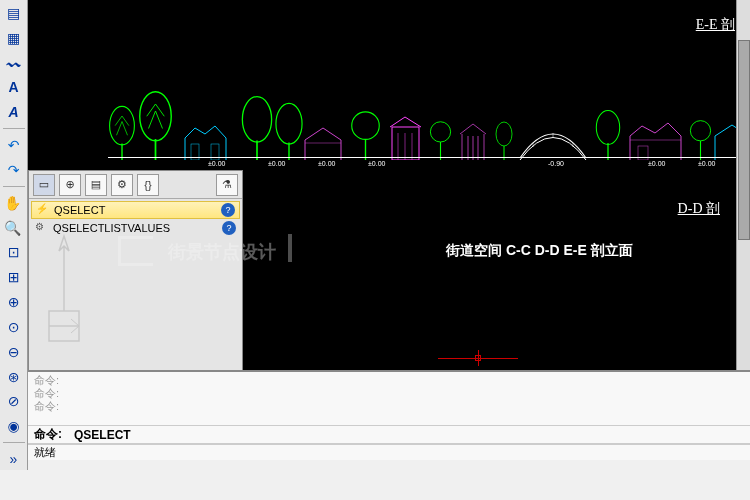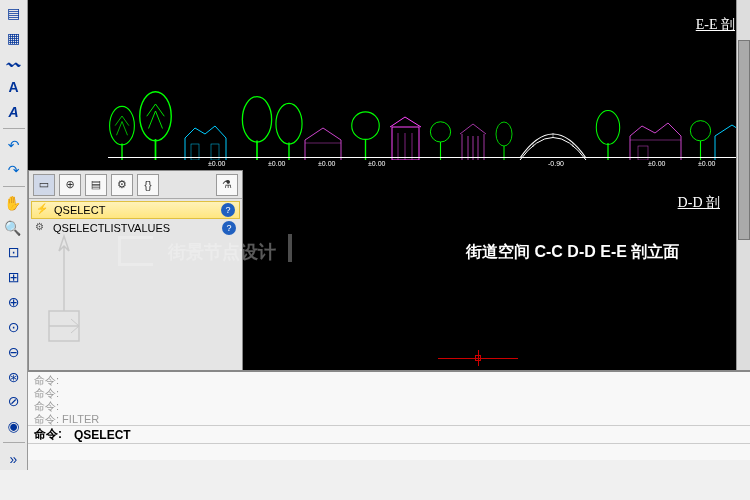--- a/index.html
+++ b/index.html
@@ -64,21 +64,21 @@
   <div class="tool">⊖</div>
   <div class="tool">⊛</div>
   <div class="tool">⊘</div>
   <div class="tool">◉</div>
   <div class="sep"></div>
   <div class="tool">»</div>
 </div>
 
 <div class="canvas">
   <div class="section-label" style="right:15px;top:16px">E-E 剖</div>
-  <div class="section-label" style="right:30px;top:194px">D-D 剖</div>
+  <div class="section-label" style="right:30px;top:200px">D-D 剖</div>
 
   <div class="drawing">
     <div class="tree" style="left:0px"><svg viewBox="0 0 20 40">
           <ellipse cx="10" cy="15" rx="9" ry="14" fill="none" stroke="#0f0" stroke-width="0.8"></ellipse>
           <line x1="10" y1="28" x2="10" y2="40" stroke="#0f0"></line>
           <path d="M5 15 L10 8 L15 15 M6 22 L10 12 L14 22" stroke="#0f0" fill="none" stroke-width="0.5"></path>
         </svg></div>
     <div class="tree" style="left:30px;width:35px;height:70px"><svg viewBox="0 0 20 40">
           <ellipse cx="10" cy="15" rx="9" ry="14" fill="none" stroke="#0f0" stroke-width="0.8"></ellipse>
           <line x1="10" y1="28" x2="10" y2="40" stroke="#0f0"></line>
@@ -154,21 +154,21 @@
     <span style="left:210px">±0.00</span>
     <span style="left:260px">±0.00</span>
     <span style="left:440px">-0.90</span>
     <span style="left:540px">±0.00</span>
     <span style="left:590px">±0.00</span>
   </div>
 
   <div style="position:absolute;left:90px;top:236px;width:35px;height:30px;border:3px solid rgba(255,255,255,0.3);border-right:none"></div>
   <div class="cn-text cn-text-gray" style="left:140px;top:240px;font-size:18px">街景节点设计</div>
   <div style="position:absolute;left:260px;top:234px;width:4px;height:28px;background:rgba(255,255,255,0.3)"></div>
-  <div class="cn-text" style="left:438px;top:242px;font-size:16px">街道空间  C-C  D-D  E-E  剖立面</div>
+  <div class="cn-text" style="left:418px;top:242px;font-size:14px">街道空间  C-C  D-D  E-E  剖立面</div>
 
   <div class="crosshair">
       <div class="h"></div>
       <div class="v"></div>
       <div class="box"></div>
     </div>
 
   <div class="scrollbar-v">
       <div class="thumb" style="top:40px;height:200px"></div>
     </div>
@@ -202,19 +202,21 @@
       </svg>
   </div>
   <div class="model-tabs">|◀ ◀ ▶ ▶| \ Model / 布局1 /</div>
 </div>
 
 <div class="cmd-history">
   <div class="hist-lines">
     <div>命令:</div>
     <div>命令:</div>
     <div>命令:</div>
-    <div>命令:  FILTER</div>
   </div>
   <div class="cmd-input">
     <span class="prompt">命令:</span>
     <span>QSELECT</span>
   </div>
+  <div class="status">
+    <span>就绪</span>
+  </div>
 </div>
 
 </body></html>

